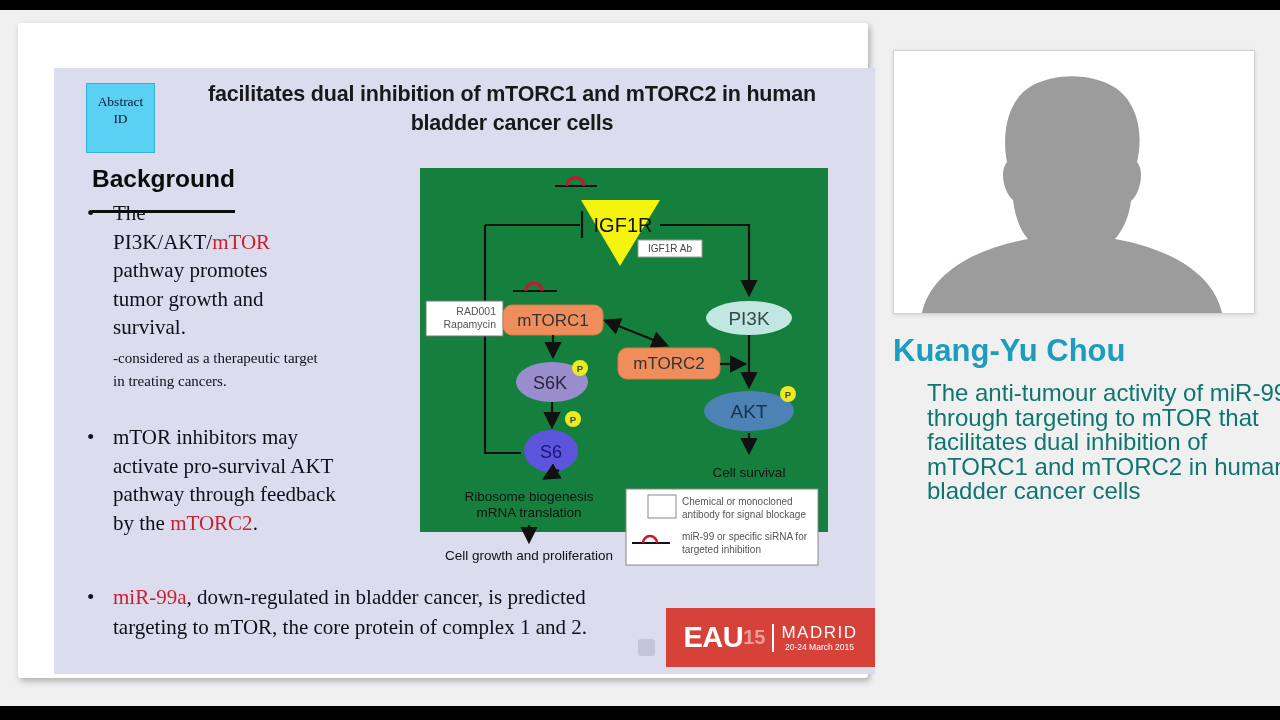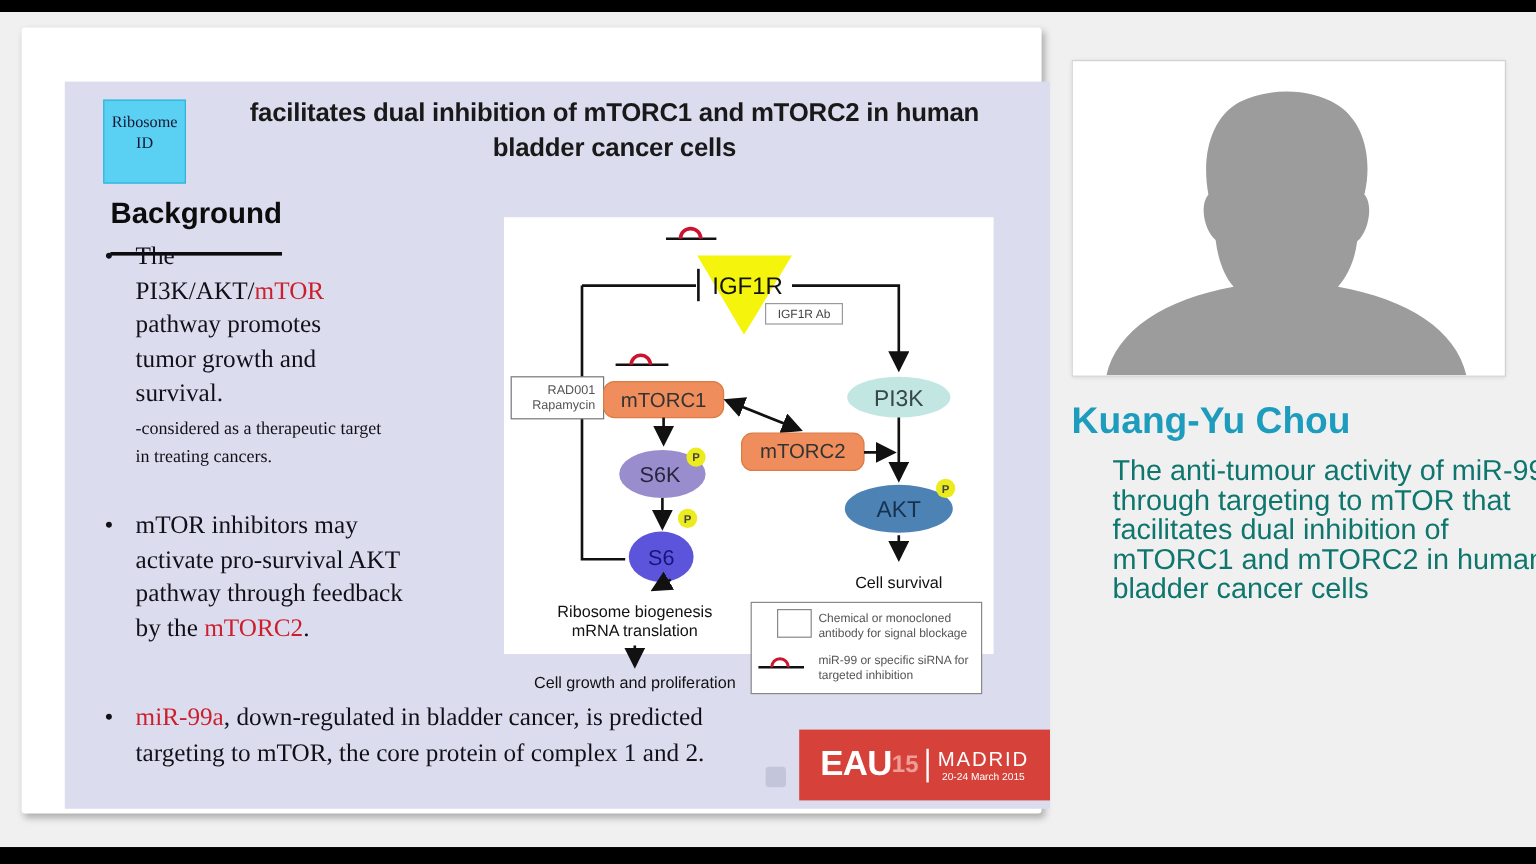--- a/index.html
+++ b/index.html
@@ -25,21 +25,21 @@
 
   .bullet{position:absolute;display:flex;font-family:"Liberation Serif",serif;
         font-size:21px;line-height:28.5px;color:#101018;}
   .bullet .dot{width:35px;padding-left:9px;box-sizing:border-box;}
   .b1{left:24px;top:131px;} .b1 .text{width:176px;}
   .b2{left:24px;top:355px;} .b2 .text{width:232px;}
   .b3{left:24px;top:515px;} .b3 .text{width:486px;line-height:29.5px;}
   .note{font-size:15px;line-height:23.5px;margin-top:5px;width:220px;}
   .red{color:#cc1f2d;}
 
-  .diagram{position:absolute;left:366px;top:113px;width:408px;height:364px;background:#ffffff;}
+  .diagram{position:absolute;left:366px;top:100px;width:408px;height:364px;background:#15803d;}
   svg text{font-family:"Liberation Sans",sans-serif;text-anchor:middle;fill:#222;}
   .ln{stroke:#111;stroke-width:2.2;fill:none;}
   .ln2{stroke:#111;stroke-width:2;fill:none;}
   .hp{stroke:#cc1430;stroke-width:3;fill:none;}
   .hp2{stroke:#cc1430;stroke-width:2.5;fill:none;}
   .t20{font-size:20px;} .t19{font-size:19px;} .t18{font-size:18px;} .t17{font-size:17px;}
   .t13{font-size:13.5px;} .t10{font-size:10px;text-anchor:start;}
   .t10c{font-size:10px;} .t10e{font-size:10.5px;text-anchor:end;}
   .tp{font-size:9.5px;font-weight:bold;}
 
@@ -64,21 +64,21 @@
 </head>
 <body>
 
 <div class="bar top"></div>
 <div class="stage">
 
   <div class="card">
     <div class="slide">
 
       <div class="abstract-box">
-        <div>Ribosome</div>
+        <div>Abstract</div>
         <div>ID</div>
       </div>
 
       <div class="slide-title">
         <div>facilitates dual inhibition of mTORC1 and mTORC2 in human</div>
         <div>bladder cancer cells</div>
       </div>
 
       <div class="bg-heading">Background</div>
 

